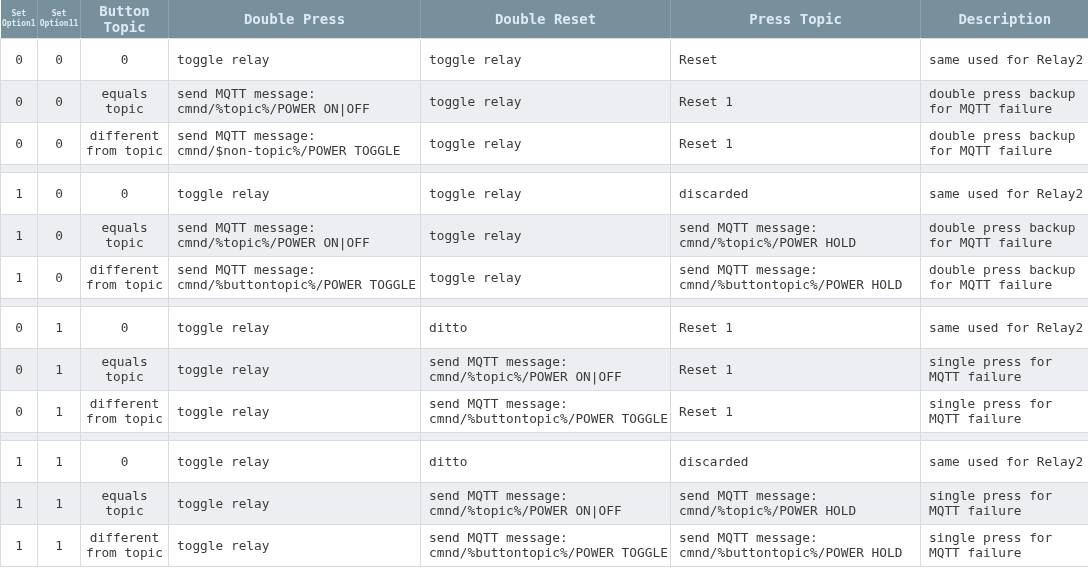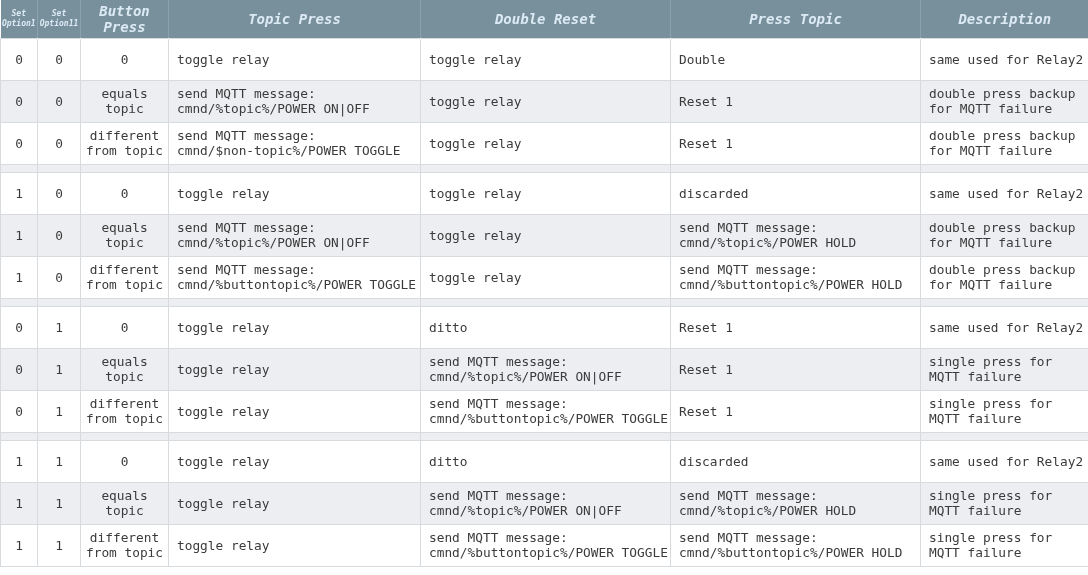--- a/index.html
+++ b/index.html
@@ -22,21 +22,20 @@
     background:var(--header-bg);
     color:var(--header-text);
     font-weight:bold;
     font-size:14px;
     line-height:1.15;
     height:38px;
     text-align:center;
     vertical-align:middle;
     white-space:pre-line;
     padding:2px 0;
-    font-style:italic;
   }
   thead th:not(:last-child){border-right:1px solid rgba(255,255,255,0.16);}
   thead th.small{font-size:8px;line-height:1.25;}
   tbody td{
     border:1px solid var(--border);
     background:var(--row-bg);
     color:var(--text);
     font-size:12.8px;
     line-height:15px;
     height:42px;
@@ -62,35 +61,35 @@
       <col style="width:250px">
     <col style="width:168px">
   </colgroup>
   <thead>
     <tr>
       <th class="small">Set
 Option1</th>
       <th class="small">Set
 Option11</th>
       <th>Button
-Press</th>
-      <th>Topic Press</th>
+Topic</th>
+      <th>Double Press</th>
       <th>Double Reset</th>
       <th>Press Topic</th>
       <th>Description</th>
     </tr>
   </thead>
   <tbody>
       <tr>
         <td class="center">0</td>
         <td class="center">0</td>
         <td class="center">0</td>
         <td>toggle relay</td>
         <td>toggle relay</td>
-        <td>Double</td>
+        <td>Reset</td>
         <td>same used for Relay2</td>
       </tr>
       <tr class="alt">
         <td class="center">0</td>
         <td class="center">0</td>
         <td class="center">equals
 topic</td>
         <td>send MQTT message:
 cmnd/%topic%/POWER ON|OFF</td>
         <td>toggle relay</td>

